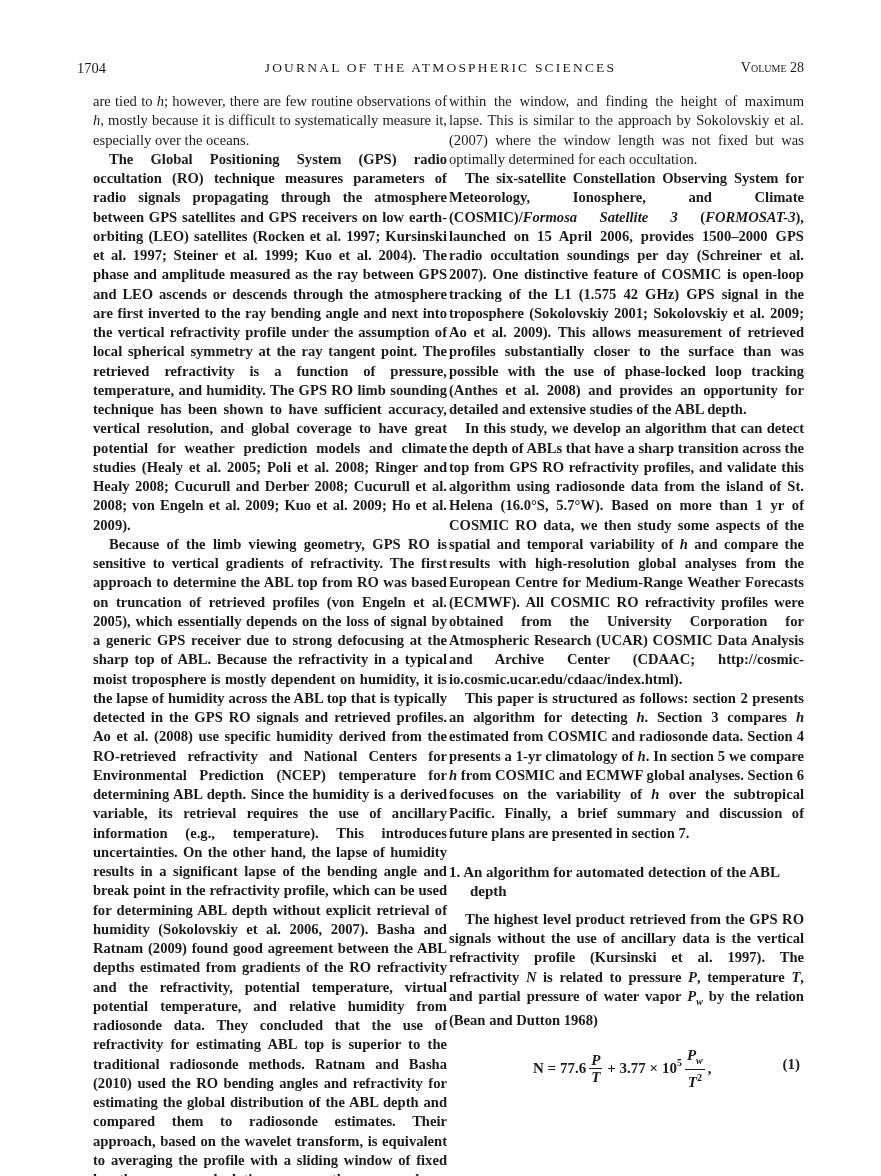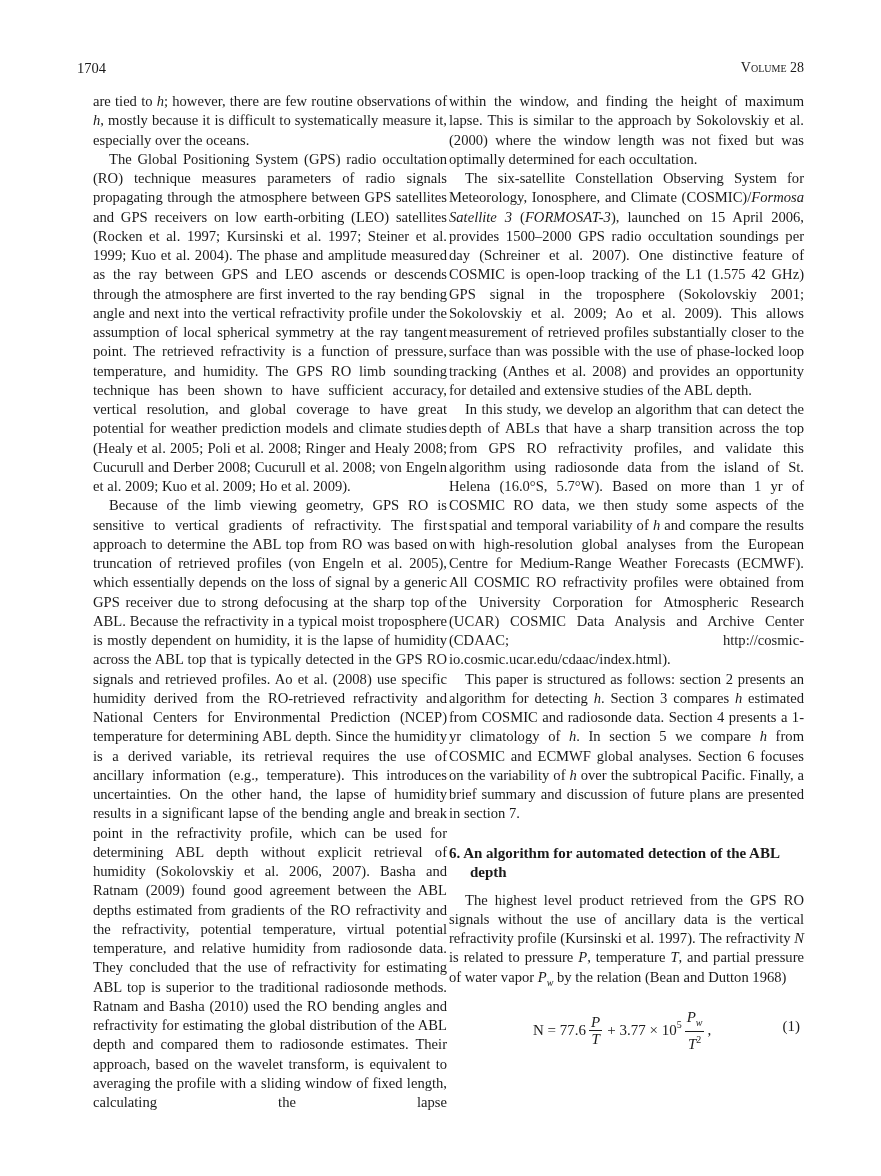--- a/index.html
+++ b/index.html
@@ -9,55 +9,56 @@
             font-size:14.5px; }
   .header .pg { position:absolute; left:0; top:0; }
   .header .journal { position:absolute; left:0; right:0; top:0; text-align:center;
                      letter-spacing:2.2px; font-size:13.5px; }
   .header .vol { position:absolute; right:0; top:0; font-variant:small-caps; font-size:14px; }
   .col { position:absolute; top:92px; width:354px; font-size:14.6px; line-height:19.25px;
          text-align:justify; hyphens:none; }
   .col.left { left:77px;margin-left:16px; }
   .col.right { left:449px; width:355px; }
   .col p { margin:0; text-indent:0; }
-  .col p.ind { text-indent:16px; }
+  .col p.ind { text-indent:16px;font-weight:bold; }
   .col i { font-style:italic; }
   .section-head { font-weight:bold; font-size:15px; line-height:19px; margin:20px 0 9px 0;
                   padding-left:21px; text-indent:-21px; text-align:left; }
-  .eq { position:relative; height:46px; margin:13px 0 8px 0; }
+  .eq { position:relative; height:46px; margin:13px 0 8px 0;font-weight:bold; }
   .eq .formula { position:absolute; left:84px; top:4px; font-size:15px; white-space:nowrap;
                  display:flex; align-items:center; }
   .frac { display:inline-flex; flex-direction:column; align-items:center; vertical-align:middle;
           margin:0 3px; font-style:italic; line-height:16px; }
   .frac .num { border-bottom:1px solid #1a1a1a; padding:0 2px; }
   .frac .den { padding:0 2px; }
   .eq .eqnum { position:absolute; right:4px; top:12px; font-size:15px; }
   .last-line { text-align-last:justify; }
   sub, sup { font-size:10px; }
 </style>
 </head>
 <body>
 
 <div class="header">
   <span class="pg">1704</span>
+  <span class="journal">JOURNAL OF THE ATMOSPHERIC SCIENCES</span>
   <span class="vol">Volume 28</span>
 </div>
 
 <div class="col left">
   <p>are tied to <i>h</i>; however, there are few routine observations of <i>h</i>, mostly because it is difficult to systematically measure it, especially over the oceans.</p>
   <p class="ind">The Global Positioning System (GPS) radio occultation (RO) technique measures parameters of radio signals propagating through the atmosphere between GPS satellites and GPS receivers on low earth-orbiting (LEO) satellites (Rocken et al. 1997; Kursinski et al. 1997; Steiner et al. 1999; Kuo et al. 2004). The phase and amplitude measured as the ray between GPS and LEO ascends or descends through the atmosphere are first inverted to the ray bending angle and next into the vertical refractivity profile under the assumption of local spherical symmetry at the ray tangent point. The retrieved refractivity is a function of pressure, temperature, and humidity. The GPS RO limb sounding technique has been shown to have sufficient accuracy, vertical resolution, and global coverage to have great potential for weather prediction models and climate studies (Healy et al. 2005; Poli et al. 2008; Ringer and Healy 2008; Cucurull and Derber 2008; Cucurull et al. 2008; von Engeln et al. 2009; Kuo et al. 2009; Ho et al. 2009).</p>
   <p class="ind last-line">Because of the limb viewing geometry, GPS RO is sensitive to vertical gradients of refractivity. The first approach to determine the ABL top from RO was based on truncation of retrieved profiles (von Engeln et al. 2005), which essentially depends on the loss of signal by a generic GPS receiver due to strong defocusing at the sharp top of ABL. Because the refractivity in a typical moist troposphere is mostly dependent on humidity, it is the lapse of humidity across the ABL top that is typically detected in the GPS RO signals and retrieved profiles. Ao et al. (2008) use specific humidity derived from the RO-retrieved refractivity and National Centers for Environmental Prediction (NCEP) temperature for determining ABL depth. Since the humidity is a derived variable, its retrieval requires the use of ancillary information (e.g., temperature). This introduces uncertainties. On the other hand, the lapse of humidity results in a significant lapse of the bending angle and break point in the refractivity profile, which can be used for determining ABL depth without explicit retrieval of humidity (Sokolovskiy et al. 2006, 2007). Basha and Ratnam (2009) found good agreement between the ABL depths estimated from gradients of the RO refractivity and the refractivity, potential temperature, virtual potential temperature, and relative humidity from radiosonde data. They concluded that the use of refractivity for estimating ABL top is superior to the traditional radiosonde methods. Ratnam and Basha (2010) used the RO bending angles and refractivity for estimating the global distribution of the ABL depth and compared them to radiosonde estimates. Their approach, based on the wavelet transform, is equivalent to averaging the profile with a sliding window of fixed length, calculating the lapse</p>
 </div>
 
 <div class="col right">
-  <p>within the window, and finding the height of maximum lapse. This is similar to the approach by Sokolovskiy et al. (2000) where the window length was not fixed but was optimally determined for each occultation.</p>
+  <p>within the window, and finding the height of maximum lapse. This is similar to the approach by Sokolovskiy et al. (2007) where the window length was not fixed but was optimally determined for each occultation.</p>
   <p class="ind"><span>The six-satellite Constellation Observing System for Meteorology, Ionosphere, and Climate (COSMIC)/</span><i>Formosa Satellite 3</i><span> (</span><i>FORMOSAT-3</i><span>), launched on 15 April 2006, provides 1500–2000 GPS radio occultation soundings per day (Schreiner et al. 2007). One distinctive feature of COSMIC is open-loop tracking of the L1 (1.575 42 GHz) GPS signal in the troposphere (Sokolovskiy 2001; Sokolovskiy et al. 2009; Ao et al. 2009). This allows measurement of retrieved profiles substantially closer to the surface than was possible with the use of phase-locked loop tracking (Anthes et al. 2008) and provides an opportunity for detailed and extensive studies of the ABL depth.</span></p>
   <p class="ind">In this study, we develop an algorithm that can detect the depth of ABLs that have a sharp transition across the top from GPS RO refractivity profiles, and validate this algorithm using radiosonde data from the island of St. Helena (16.0°S, 5.7°W). Based on more than 1 yr of COSMIC RO data, we then study some aspects of the spatial and temporal variability of <i>h</i> and compare the results with high-resolution global analyses from the European Centre for Medium-Range Weather Forecasts (ECMWF). All COSMIC RO refractivity profiles were obtained from the University Corporation for Atmospheric Research (UCAR) COSMIC Data Analysis and Archive Center (CDAAC; http://cosmic-io.cosmic.ucar.edu/cdaac/index.html).</p>
   <p class="ind">This paper is structured as follows: section 2 presents an algorithm for detecting <i>h</i>. Section 3 compares <i>h</i> estimated from COSMIC and radiosonde data. Section 4 presents a 1-yr climatology of <i>h</i>. In section 5 we compare <i>h</i> from COSMIC and ECMWF global analyses. Section 6 focuses on the variability of <i>h</i> over the subtropical Pacific. Finally, a brief summary and discussion of future plans are presented in section 7.</p>
-  <div class="section-head">6. An algorithm for automated detection of the ABL depth</div>
+  <div class="section-head">1. An algorithm for automated detection of the ABL depth</div>
   <p class="ind">The highest level product retrieved from the GPS RO signals without the use of ancillary data is the vertical refractivity profile (Kursinski et al. 1997). The refractivity <i>N</i> is related to pressure <i>P</i>, temperature <i>T</i>, and partial pressure of water vapor <i>P</i><sub><i>w</i></sub> by the relation (Bean and Dutton 1968)</p>
   <div class="eq">
     <div class="formula">
       <span style="font-style:normal">N = 77.6</span>
       <span class="frac">
         <span class="num">P</span>
         <span class="den">T</span>
       </span>
       <span style="margin-left:2px">+ 3.77 × 10</span>
         <sup style="position:relative;top:-6px">5</sup>

